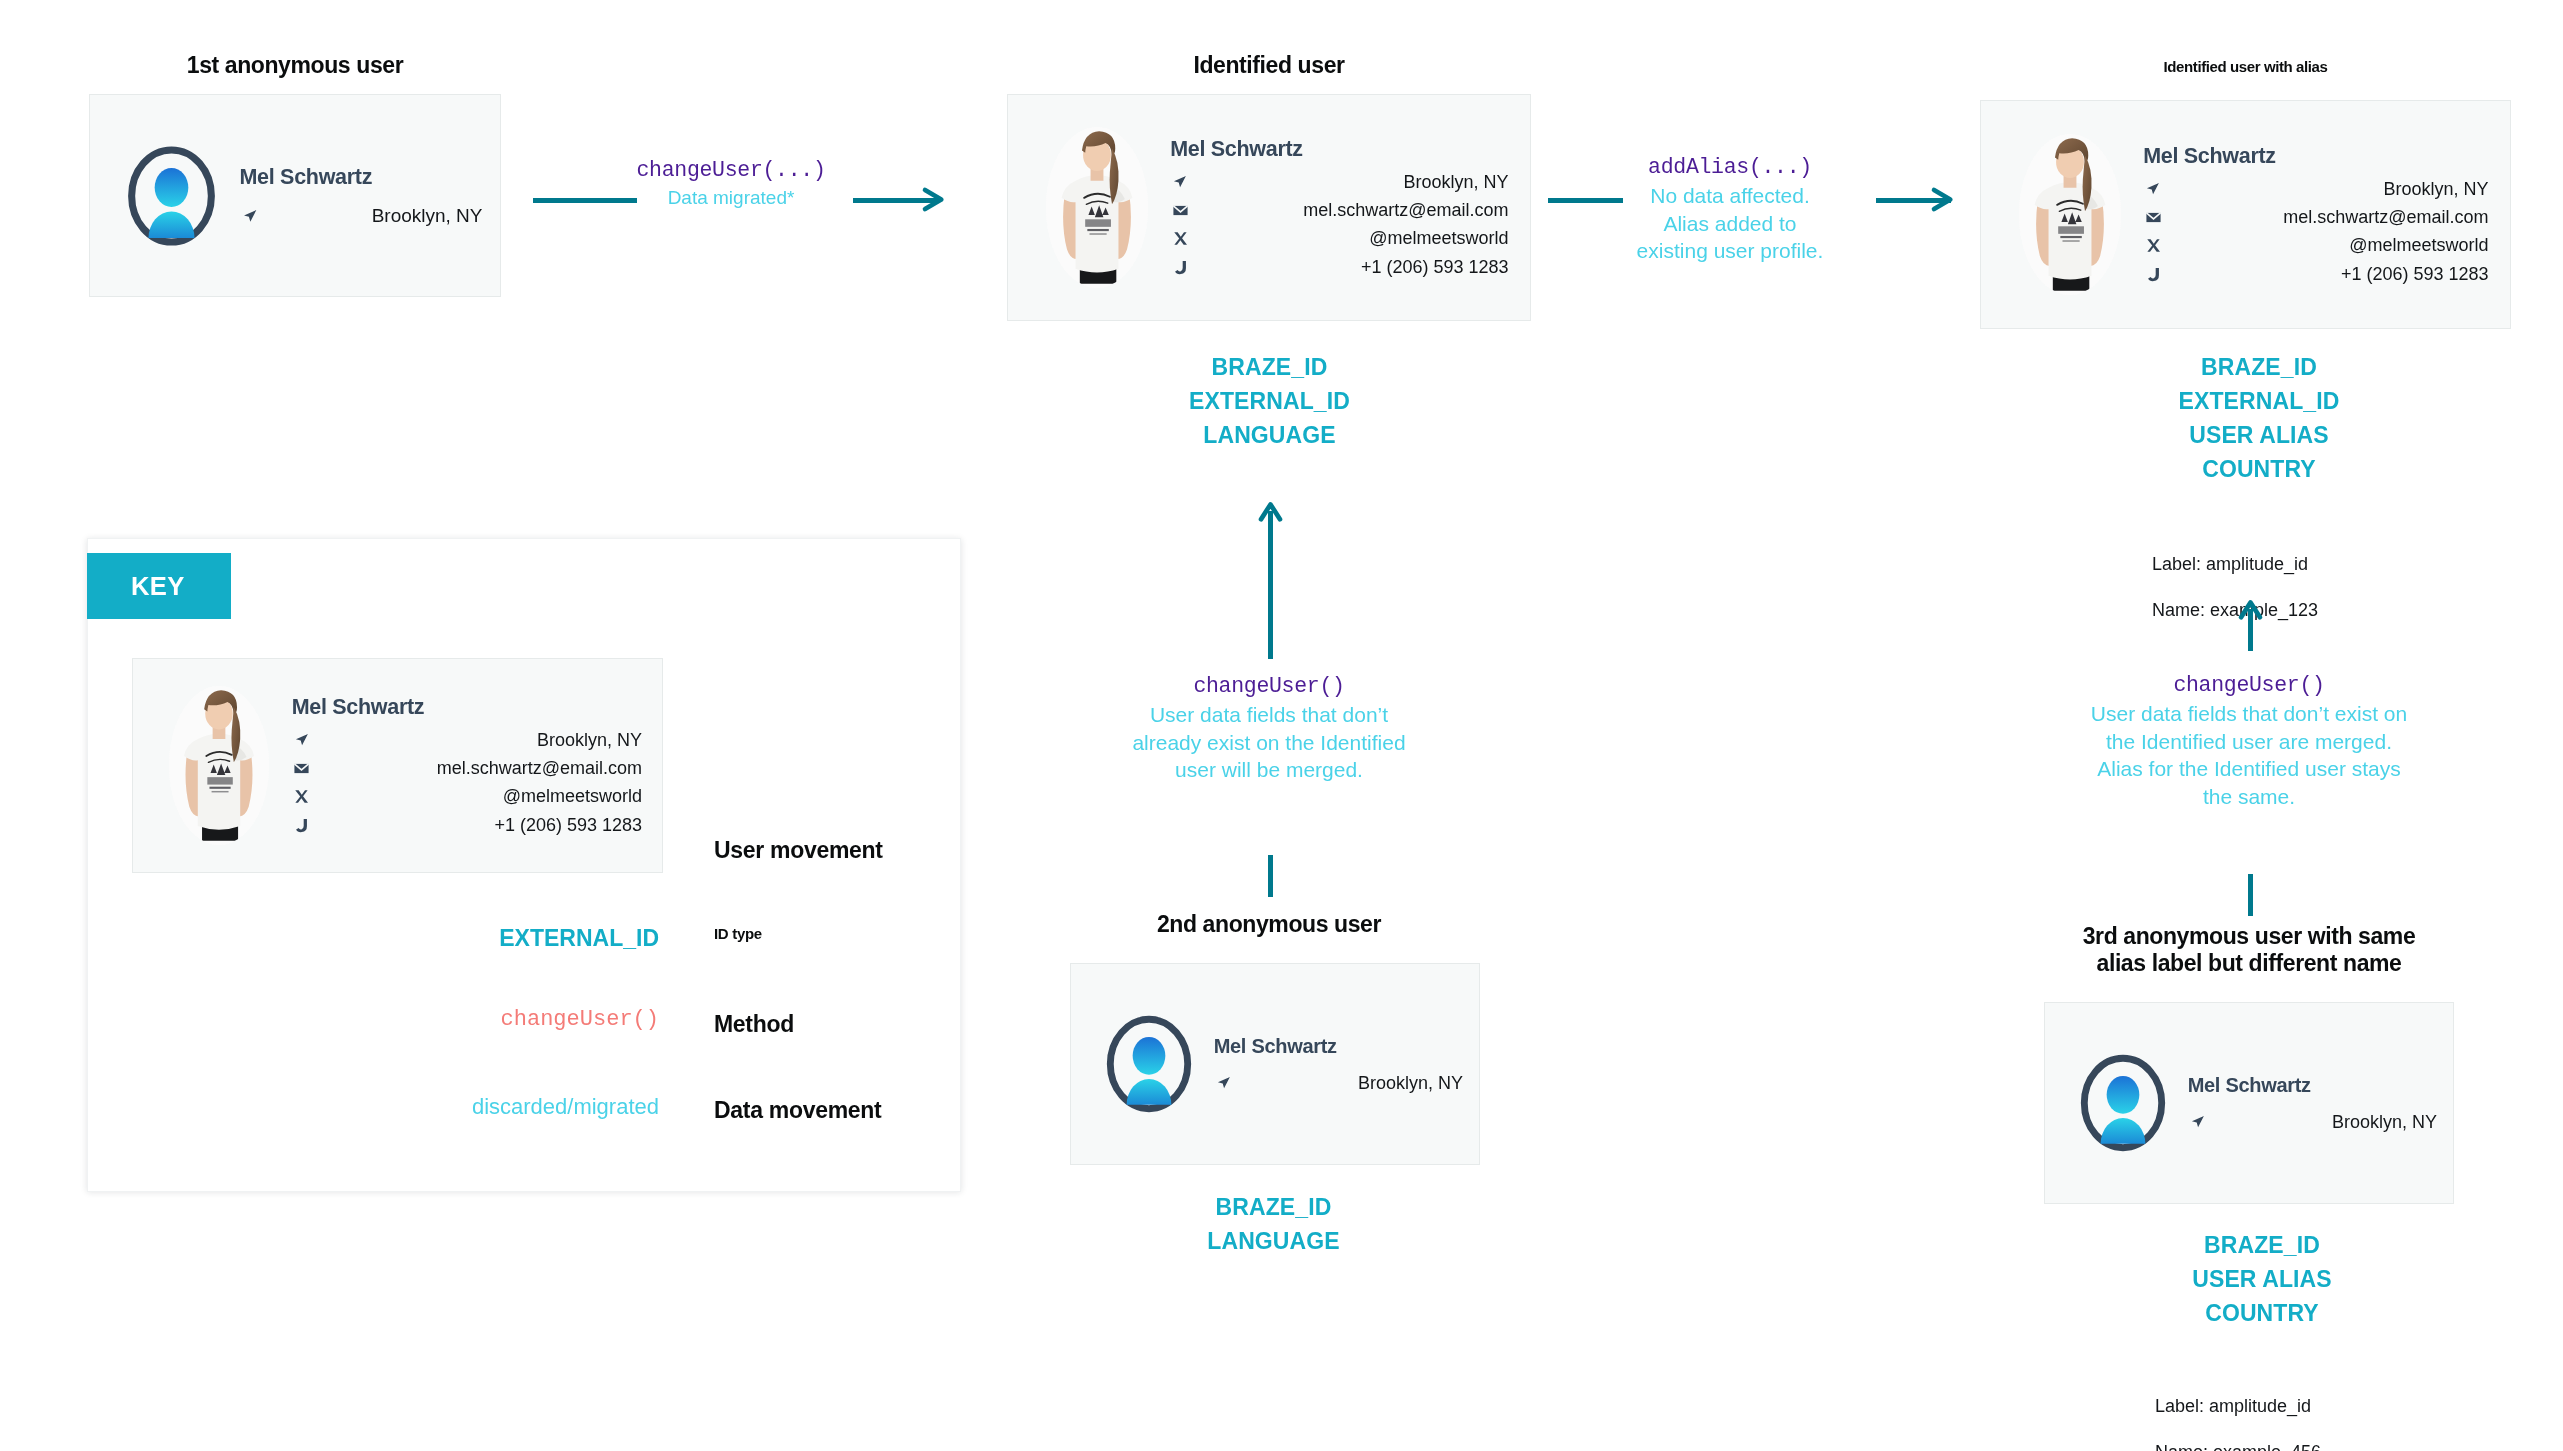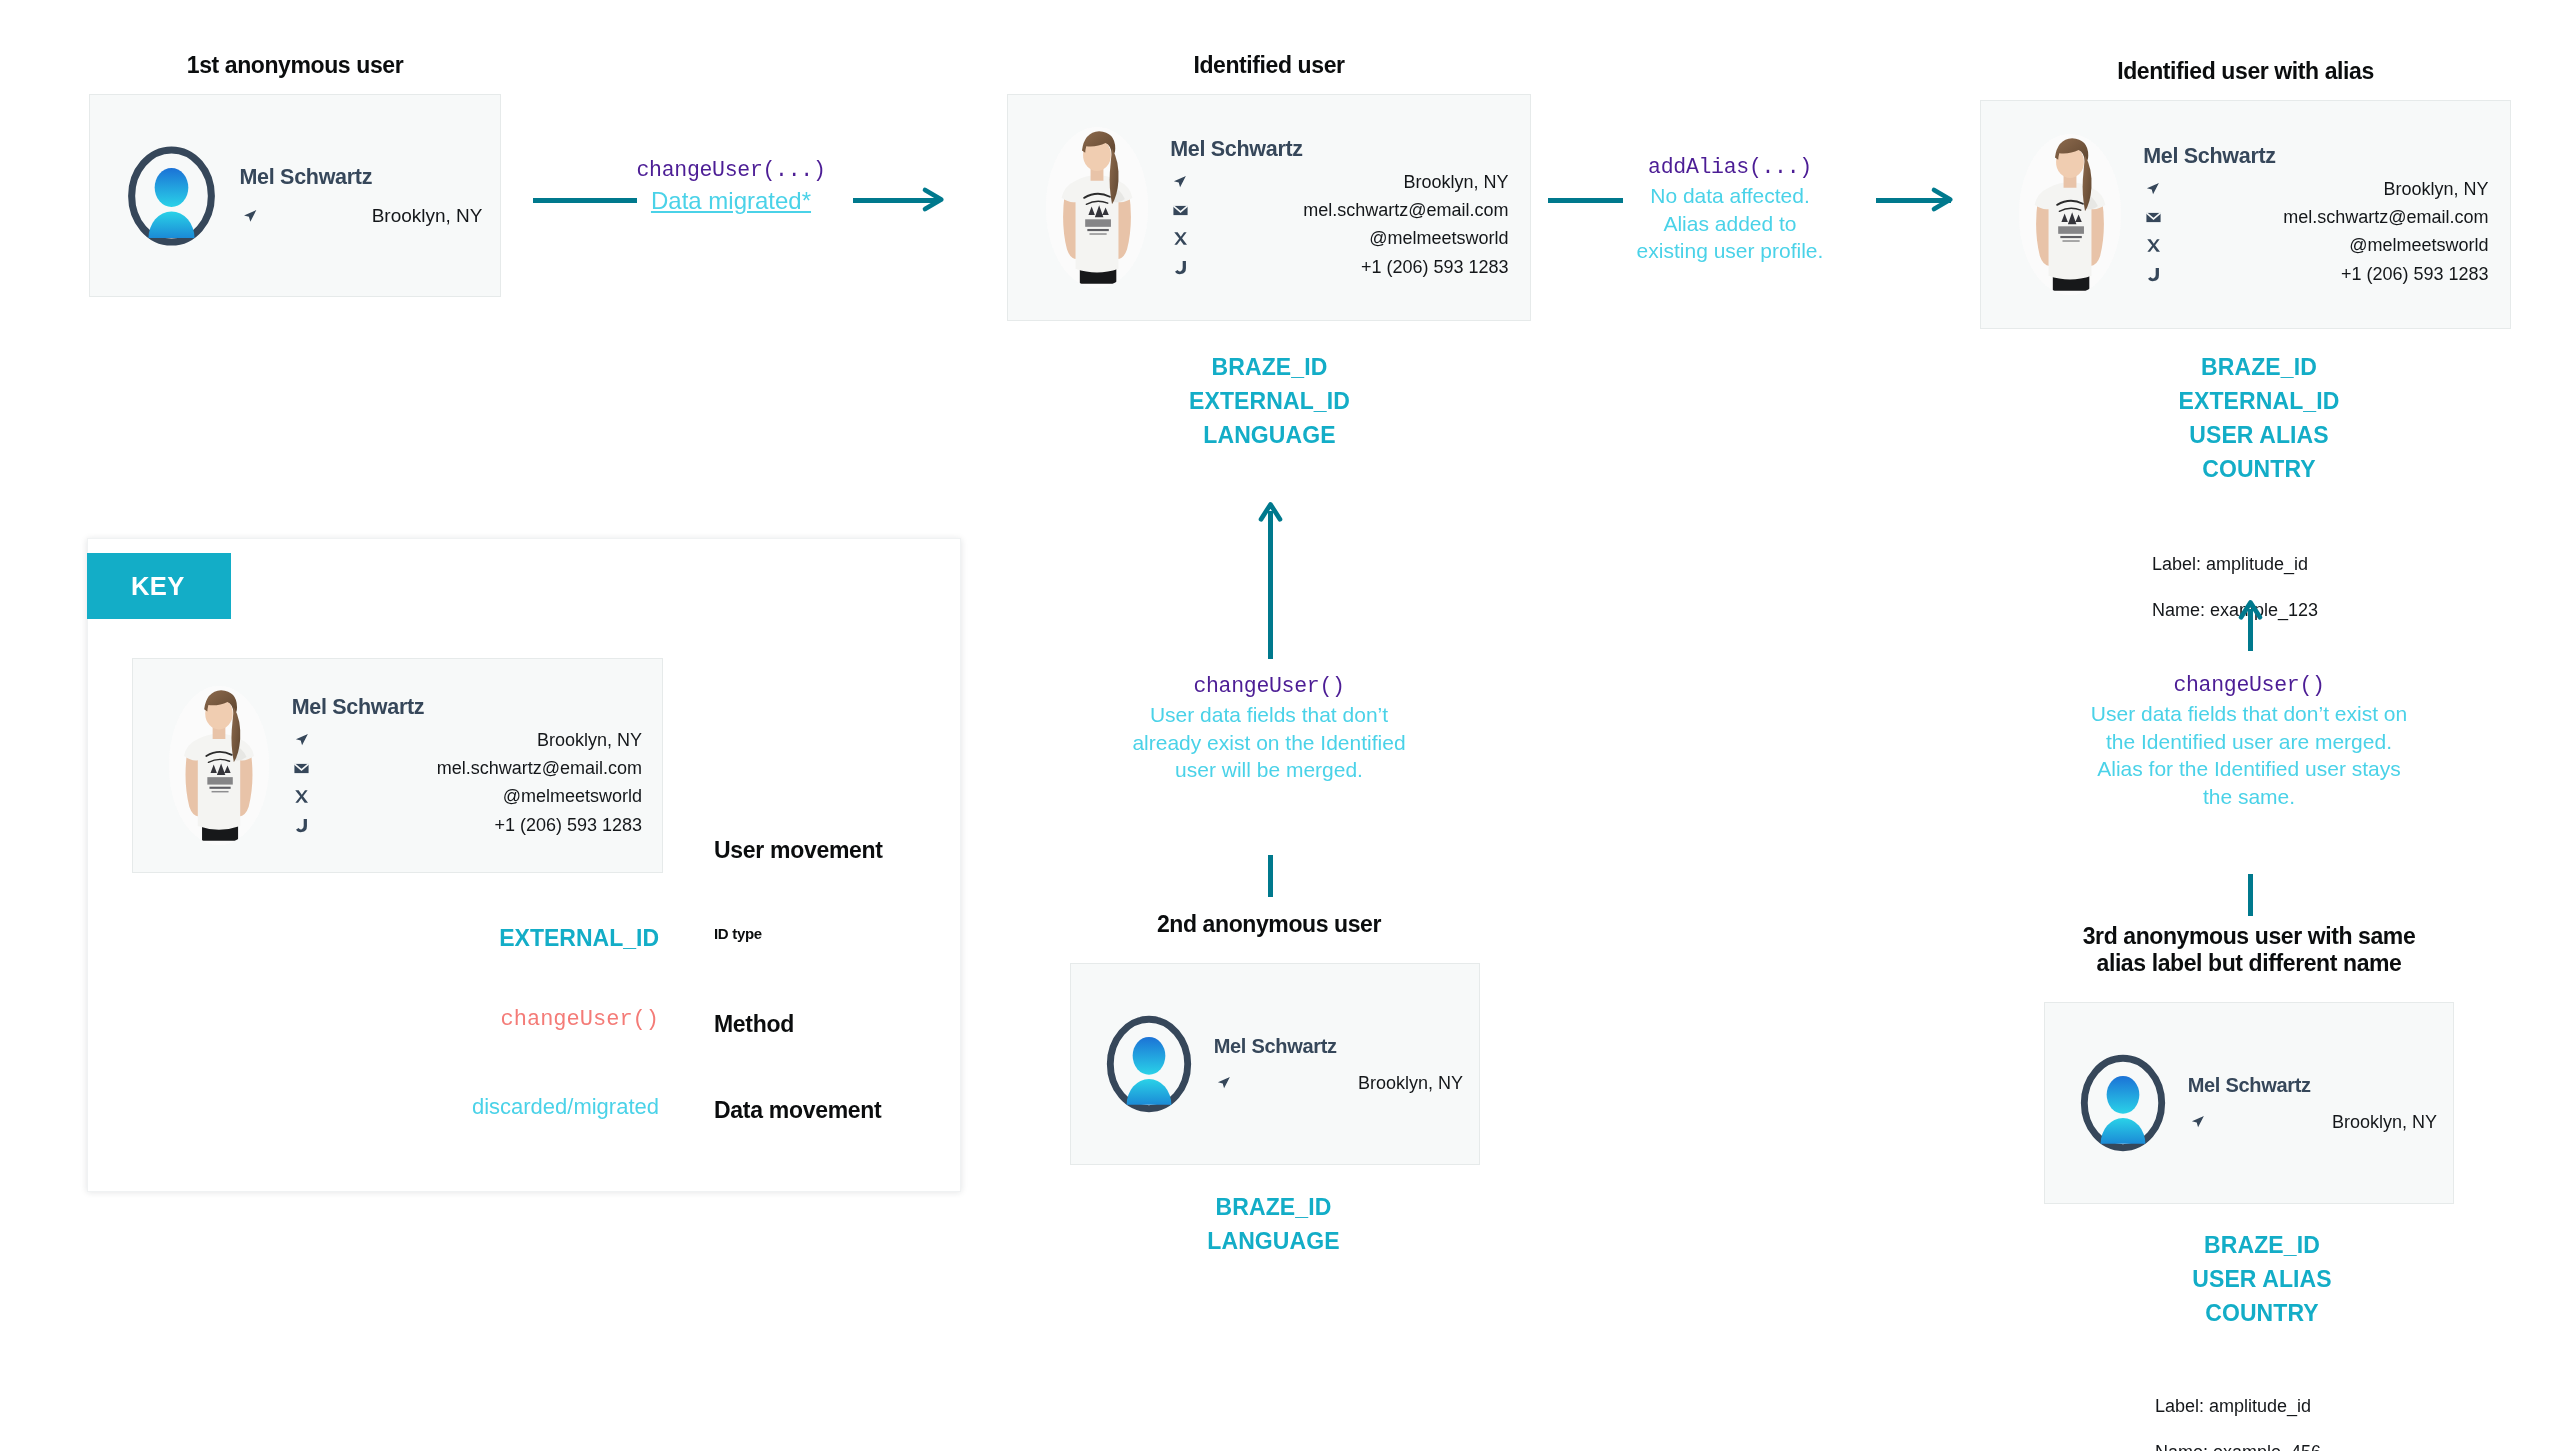--- a/index.html
+++ b/index.html
@@ -242,21 +242,21 @@
             </svg>
         </span>
         <span class="val">Brooklyn, NY</span>
       </div>
     </div>
   </div>
 
   <div class="hline" style="left:533px; top:198px; width:104px;"></div>
   <div class="annot" style="left:615px; top:156px; width:232px;">
     <div class="method" style="font-size:21.5px;">changeUser(...)</div>
-    <div class="move" style="font-size:24px;text-decoration:underline;">Data migrated*</div>
+    <div class="move" style="font-size:19px;">Data migrated*</div>
   </div>
   <div class="hline" style="left:853px; top:198px; width:87px;"></div>
   <div class="arrowhead-r" style="left:921px; top:186px; width:27px; height:27px;">
     <svg width="27" height="27" viewBox="0 0 40 40">
         <use href="#arrowHeadR"></use>
       </svg>
   </div>
 
   <div class="section-title" style="left:1007px; top:52px; width:524px; font-size:23px;">Identified user</div>
 
@@ -318,21 +318,21 @@
 Alias added to
 existing user profile.</div>
   </div>
   <div class="hline" style="left:1876px; top:198px; width:75px;"></div>
   <div class="arrowhead-r" style="left:1930px; top:186px; width:27px; height:27px;">
     <svg width="27" height="27" viewBox="0 0 40 40">
         <use href="#arrowHeadR"></use>
       </svg>
   </div>
 
-  <div class="section-title" style="left:1980px; top:58px; width:531px; font-size:23px;">Identified user with alias</div>
+  <div class="section-title" style="left:1980px; top:58px; width:531px; font-size:15px;">Identified user with alias</div>
 
   <div class="card" style="left:1980px; top:100px; width:531px; height:229px; padding:0 21.5px;">
     <div class="avatar-wrap" style="width:134px; height:188px; margin-right:6.7px;">
       <div class="photo-av" style="width:102px; height:161px;">
         <svg width="102" height="161" viewBox="0 0 120 150" preserveAspectRatio="xMidYMid slice">
             <use href="#photoAvatar"></use>
           </svg>
       </div>
     </div>
     <div class="info">

